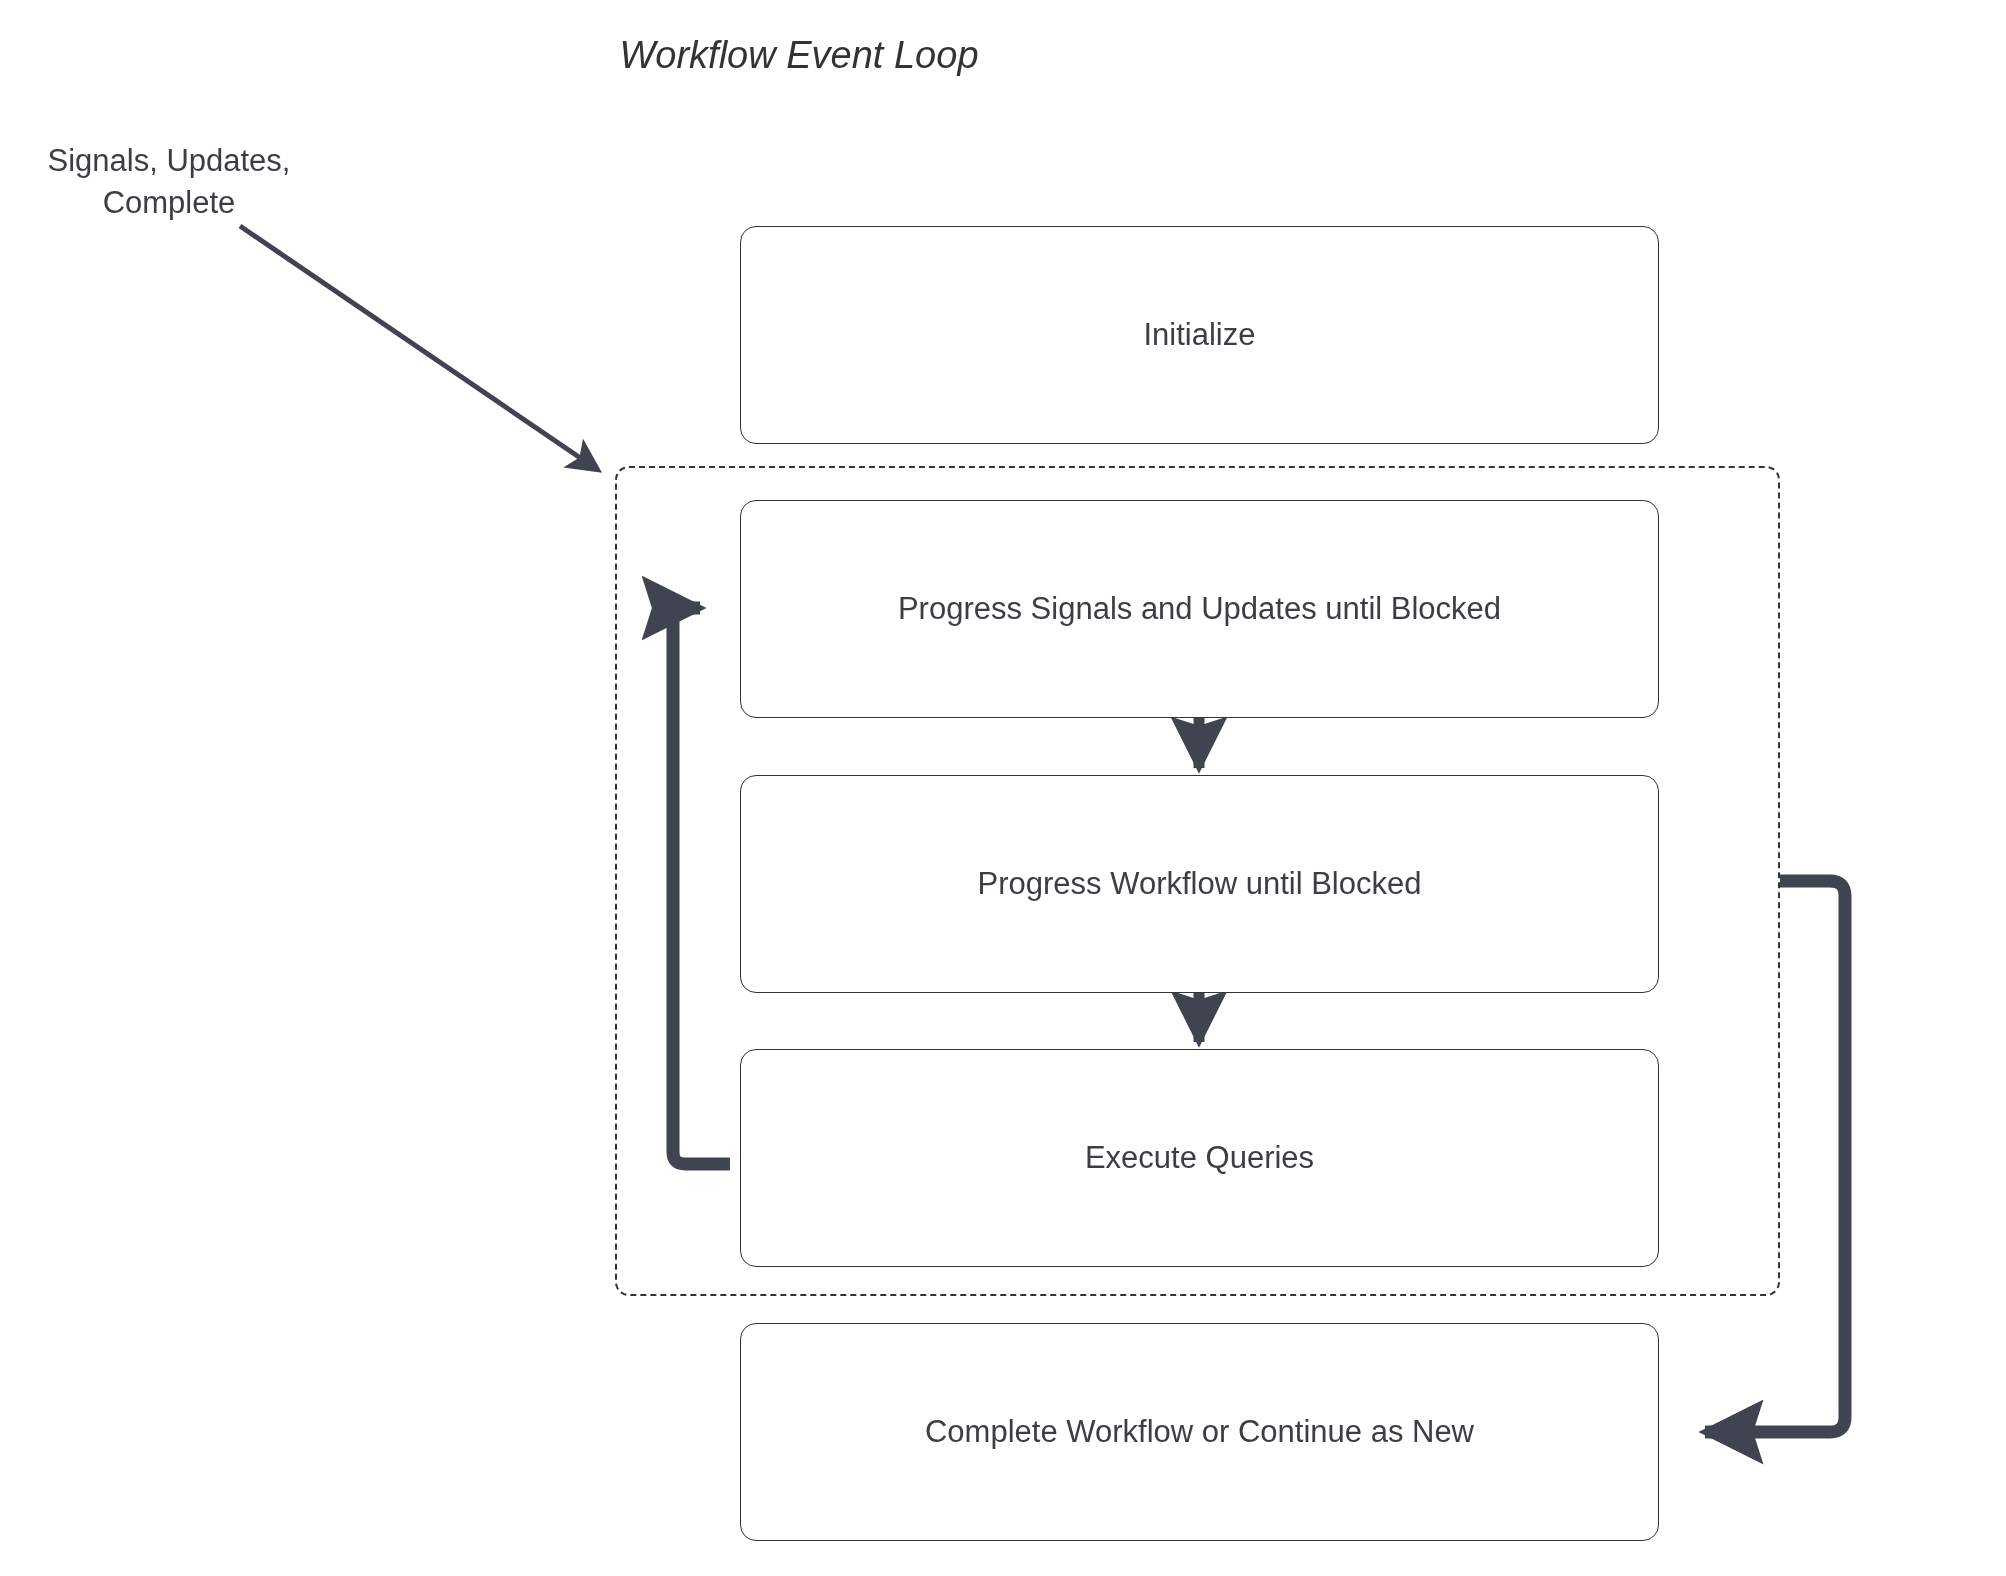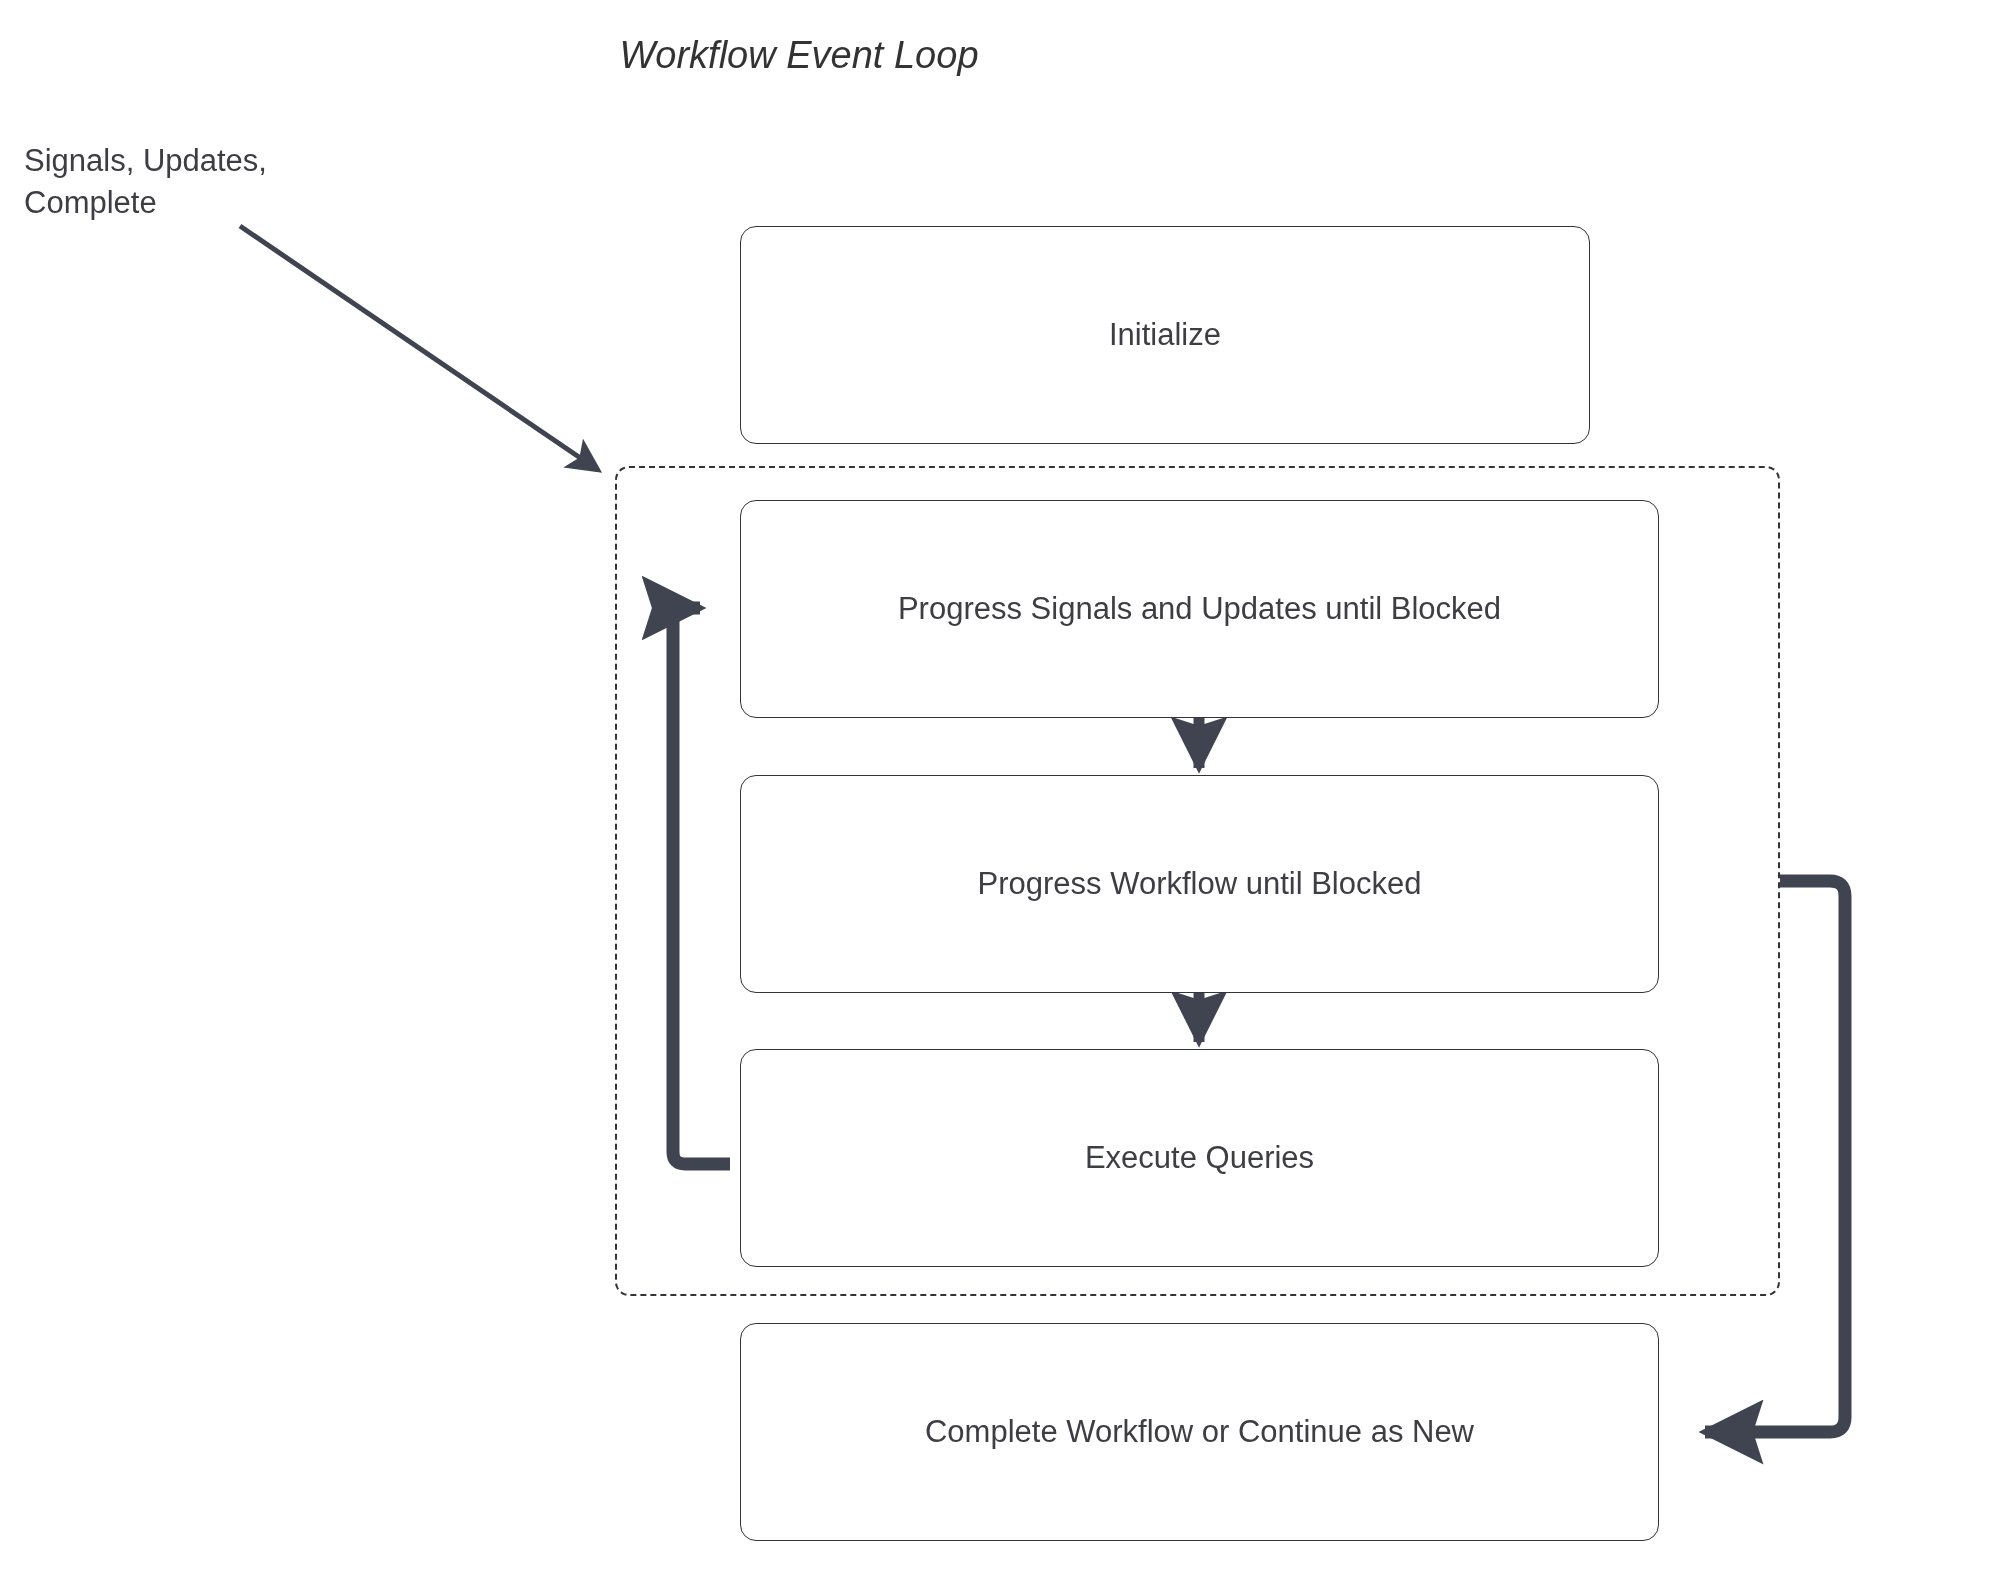--- a/index.html
+++ b/index.html
@@ -57,20 +57,21 @@
     text-align: center;
     line-height: 1.3;
     white-space: nowrap;
     user-select: none;
   }
   .edge-label {
     position: absolute;
     font-size: 31px;
     color: #3d3d44;
     font-family: "Liberation Sans", sans-serif;
+    text-align: center;
     line-height: 1.35;
     user-select: none;
   }
   .loop-container {
     position: absolute;
     box-sizing: border-box;
     border: 2px dashed #33333a;
     border-radius: 14px;
     background: transparent;
     pointer-events: none;
@@ -108,21 +109,21 @@
     <path d="M 1780 881 L 1830 881 Q 1845 881 1845 896 L 1845 1417 Q 1845 1432 1830 1432 L 1705 1432" fill="none" stroke="#3f4450" stroke-width="13" stroke-linecap="butt" stroke-linejoin="round" marker-end="url(#thick-arrow-loop)"></path>
   </svg>
 
   <div class="loop-container" style="left:615px; top:466px; width:1165px; height:830px;"></div>
 
   <div class="edge-label" style="left:24px; top:140px; width:290px;">
     <div>Signals, Updates,</div>
     <div>Complete</div>
   </div>
 
-  <div class="node-box" style="left:740px; top:226px; width:850px; height:218px;">
+  <div class="node-box" style="left:740px; top:226px; width:919px; height:218px;">
     <span class="node-label">Initialize</span>
   </div>
 
   <div class="node-box" style="left:740px; top:500px; width:919px; height:218px;">
     <span class="node-label">Progress Signals and Updates until Blocked</span>
   </div>
 
   <div class="node-box" style="left:740px; top:775px; width:919px; height:218px;align-items:center;">
     <span class="node-label">Progress Workflow until Blocked</span>
   </div>

